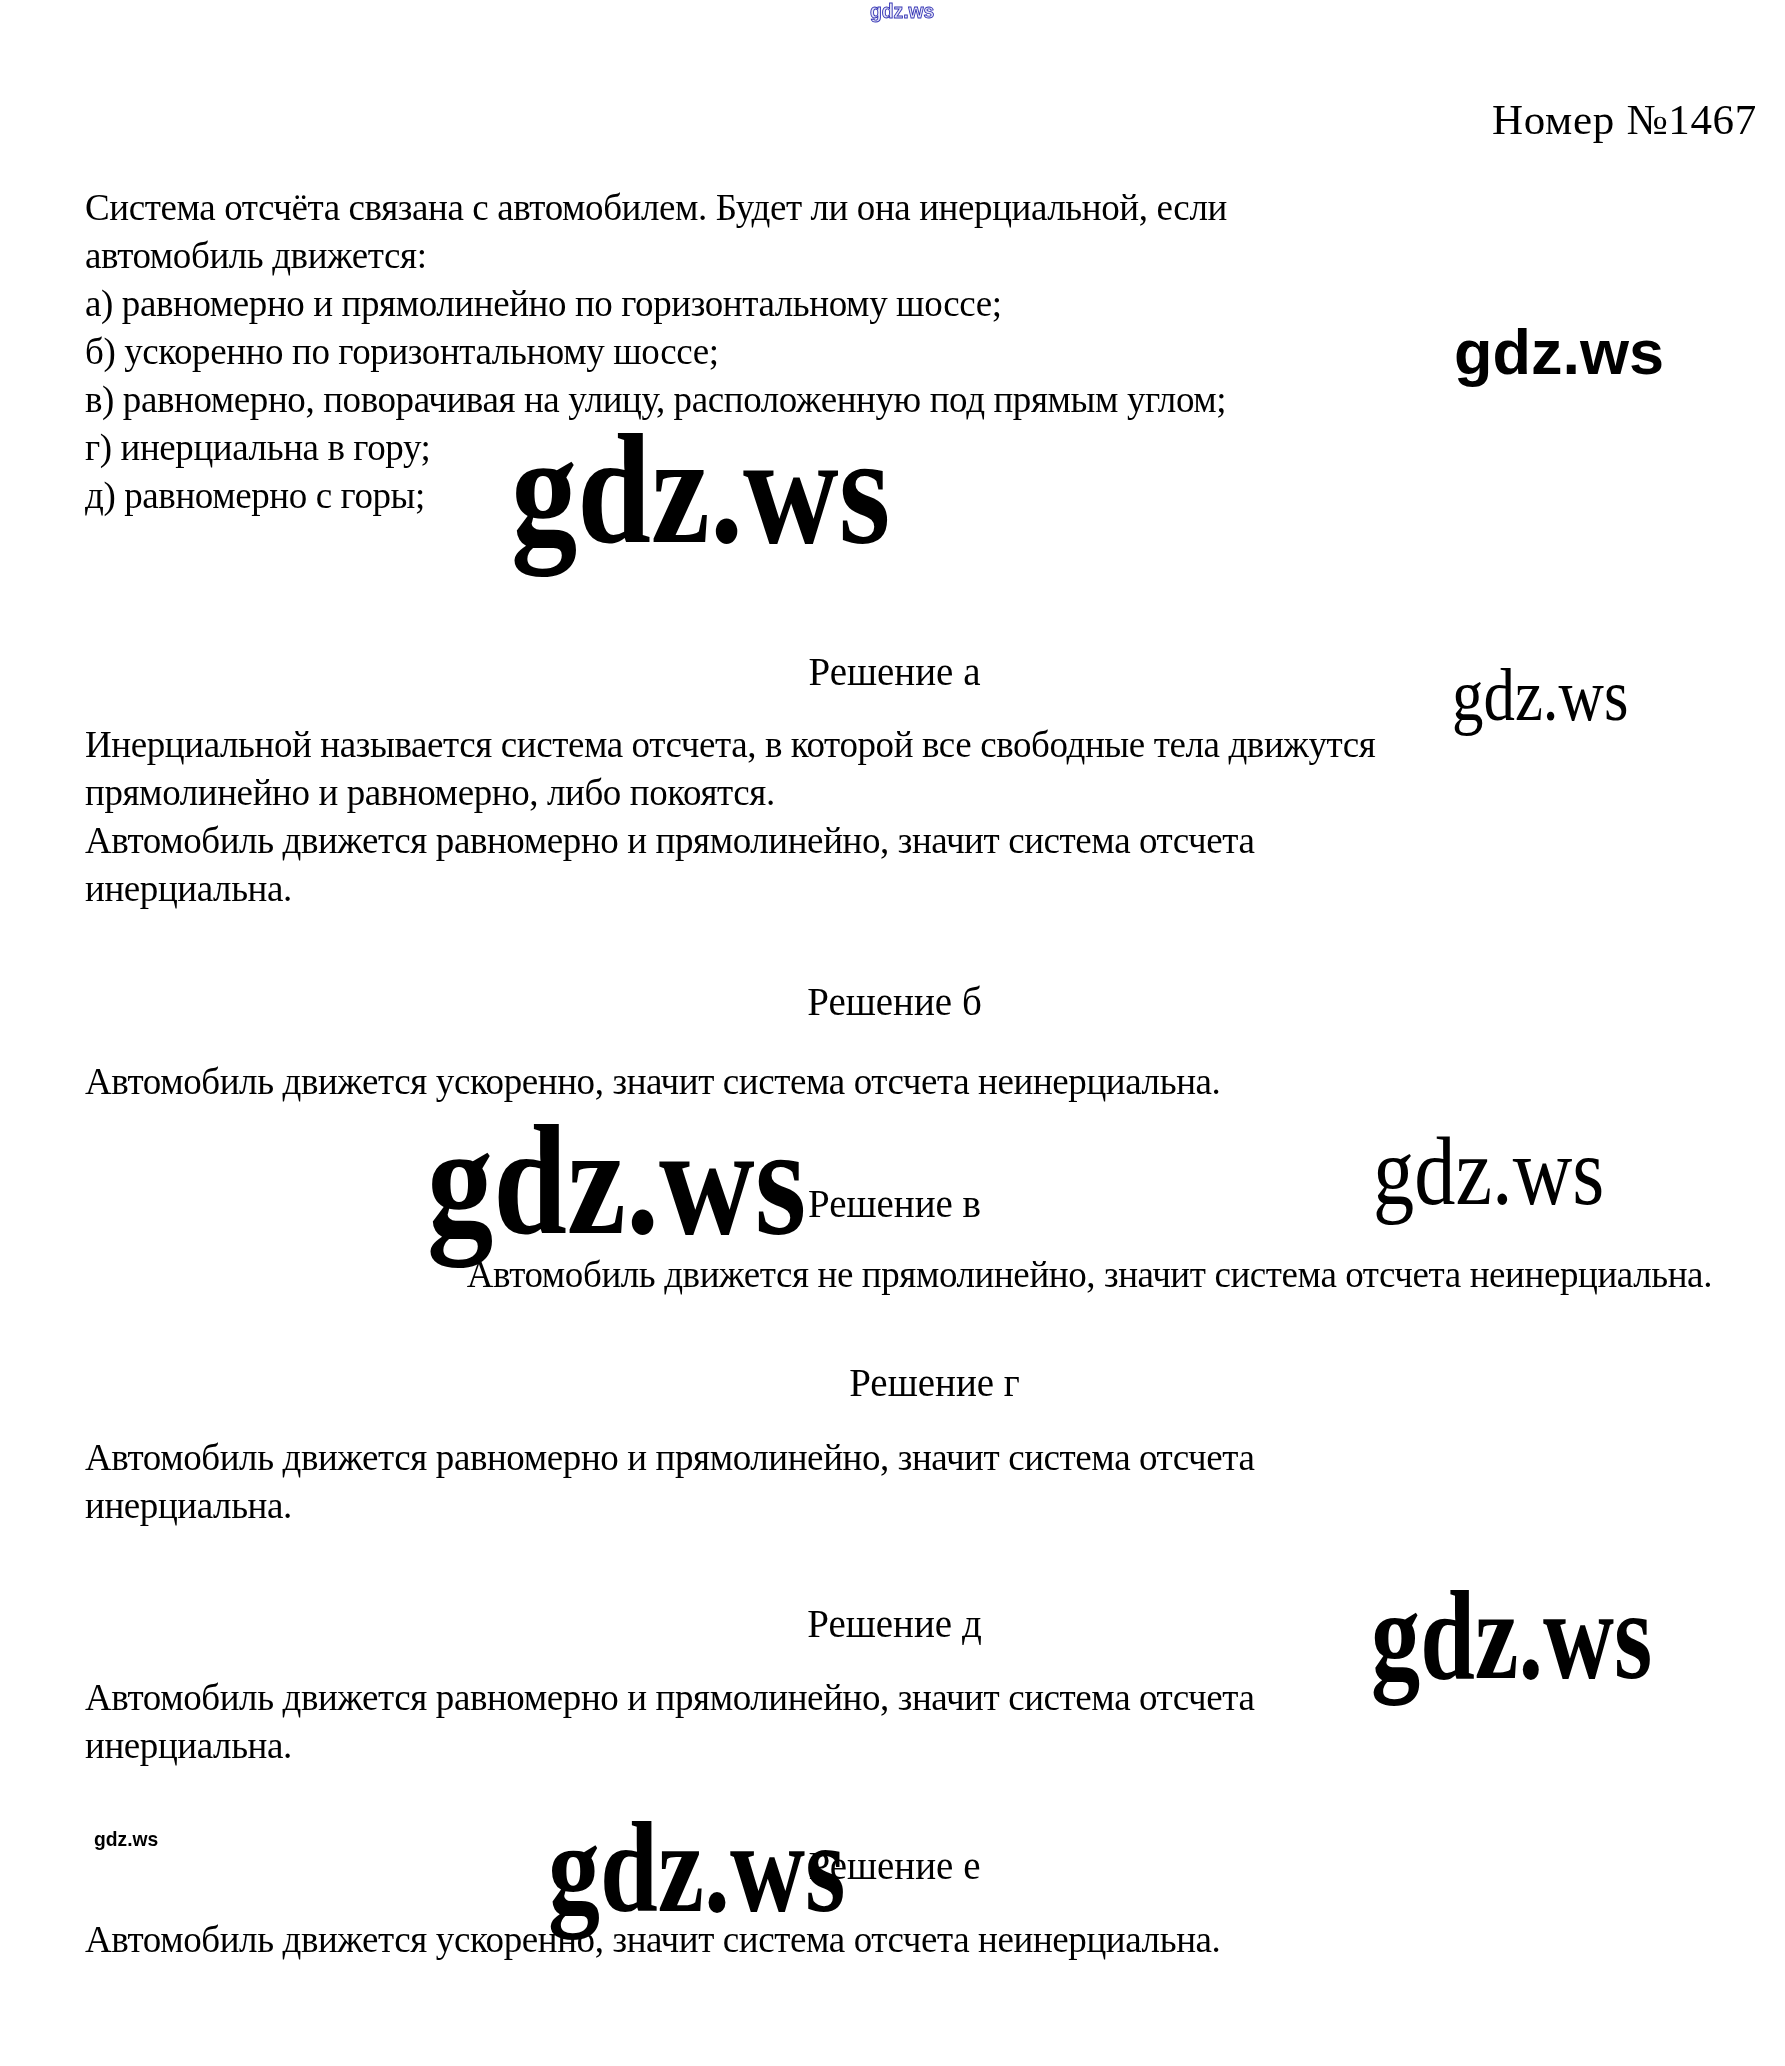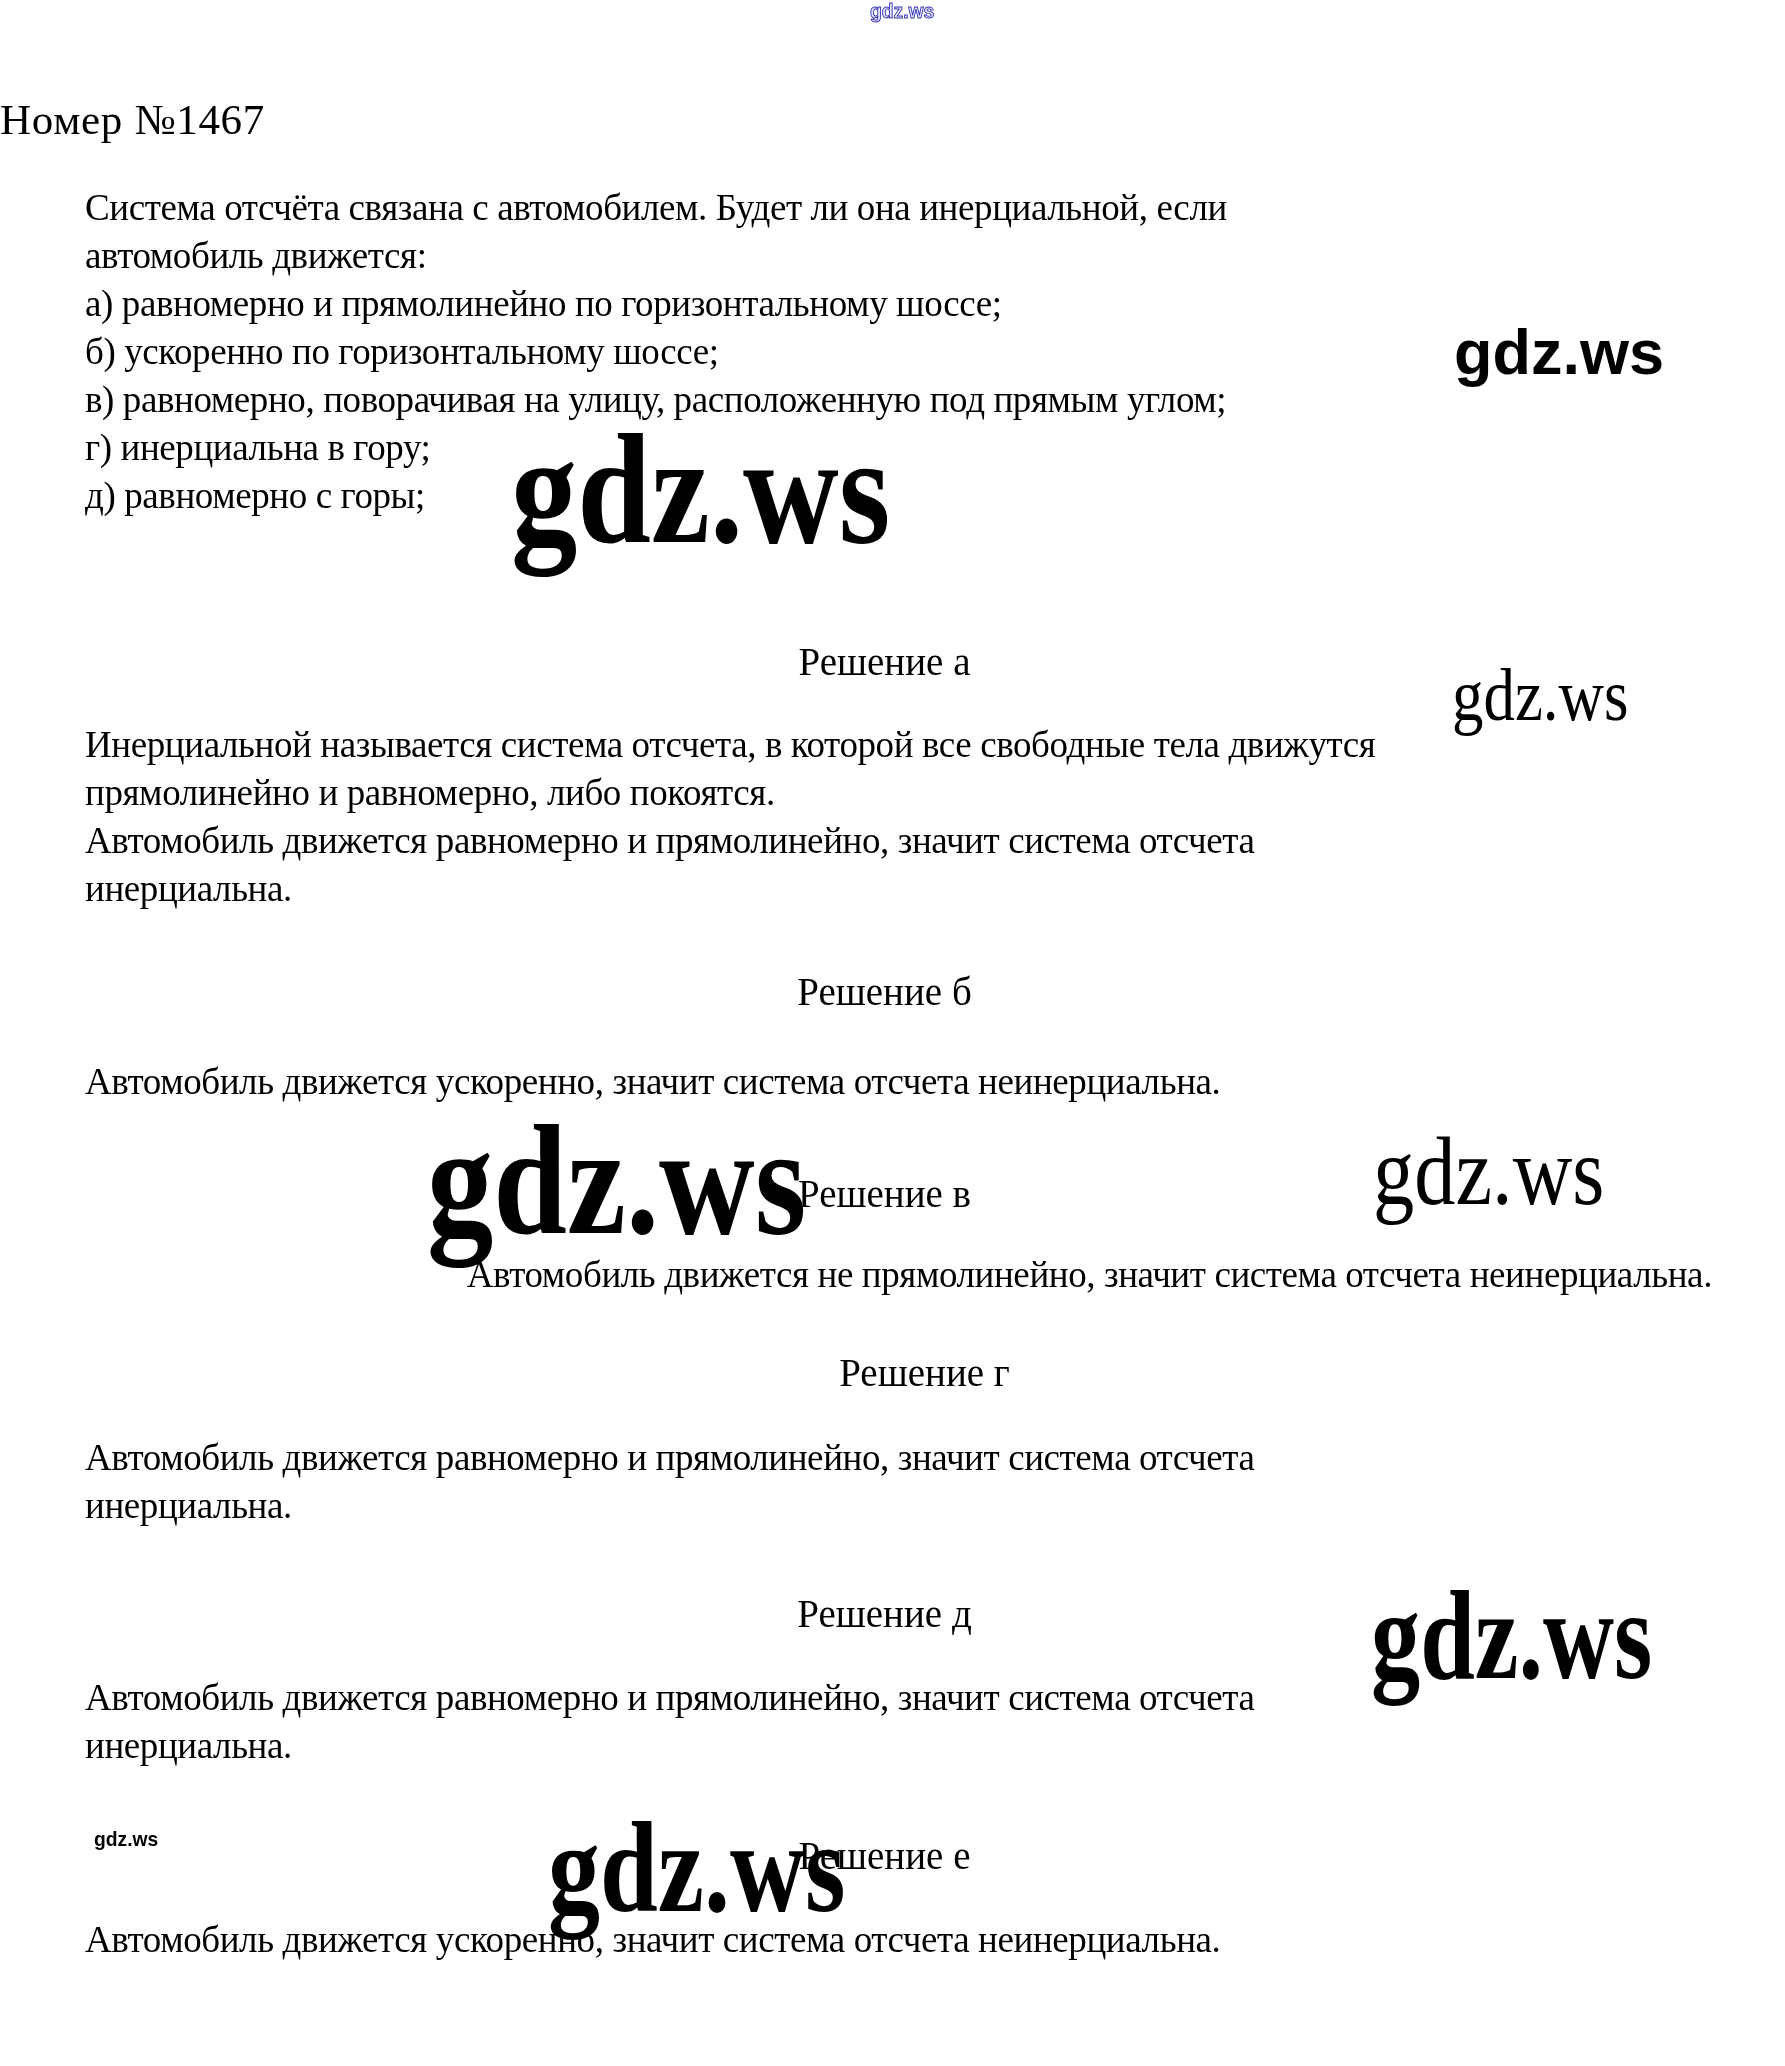--- a/index.html
+++ b/index.html
@@ -9,40 +9,40 @@
     height:2066px;
     background:#ffffff;
     color:#000000;
     font-family:"Liberation Serif", serif;
     overflow:hidden;
   }
   .title{
     position:absolute;
     top:95px; left:0; width:100%;
     margin:0;
-    text-align:left;
+    text-align:right;
     font-size:43px;
     font-weight:normal;
     letter-spacing:0.7px;
   }
   .block{
     position:absolute;
     left:85px;
     right:45px;
   }
   .textline{
     font-size:37px;
     line-height:48px;
     letter-spacing:-0.4px;
     white-space:nowrap;
   }
   .heading{
     position:absolute;
     left:0; width:100%;
-    margin:6px;
+    margin:16px;
     text-align:center;
     font-size:39px;
     line-height:45px;
     font-weight:normal;
   }
   
   .q-block{top:184px;}
   .h-a{top:633px;}  .s-a{top:721px;}
   .h-b{top:963px;} .s-b{top:1058px;}
   .h-v{top:1165px;} .s-v{top:1251px;text-align:right;}

